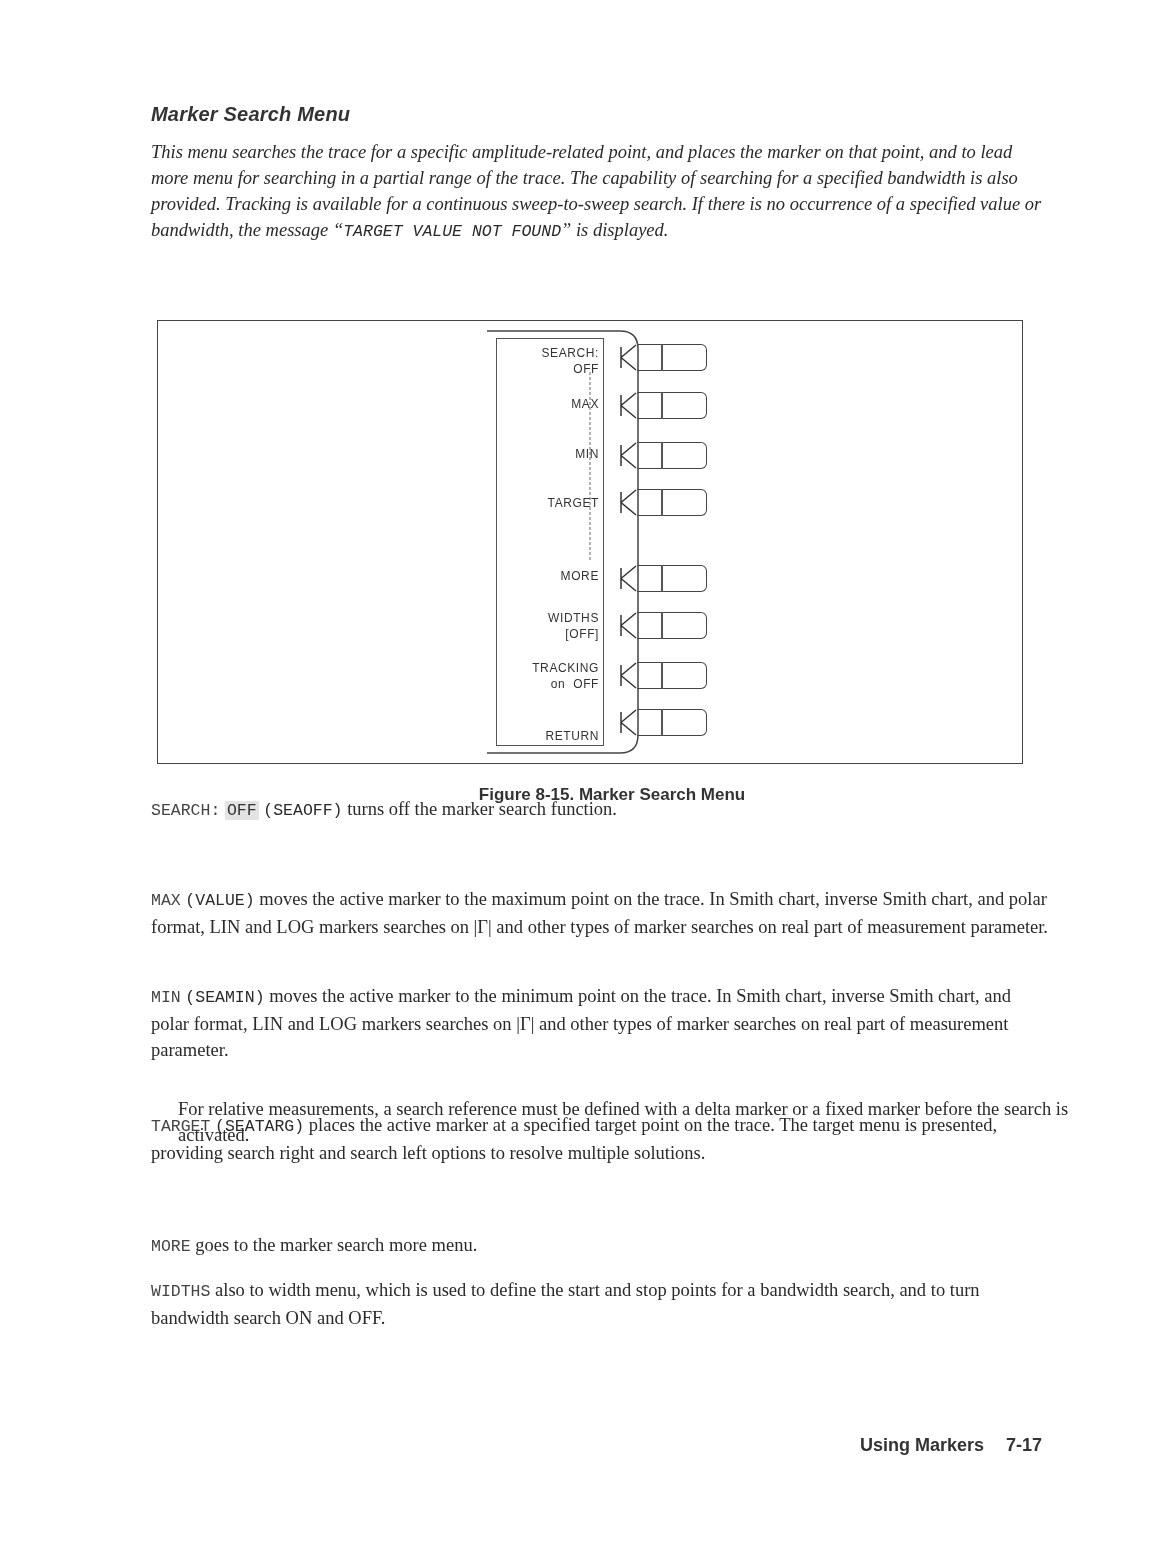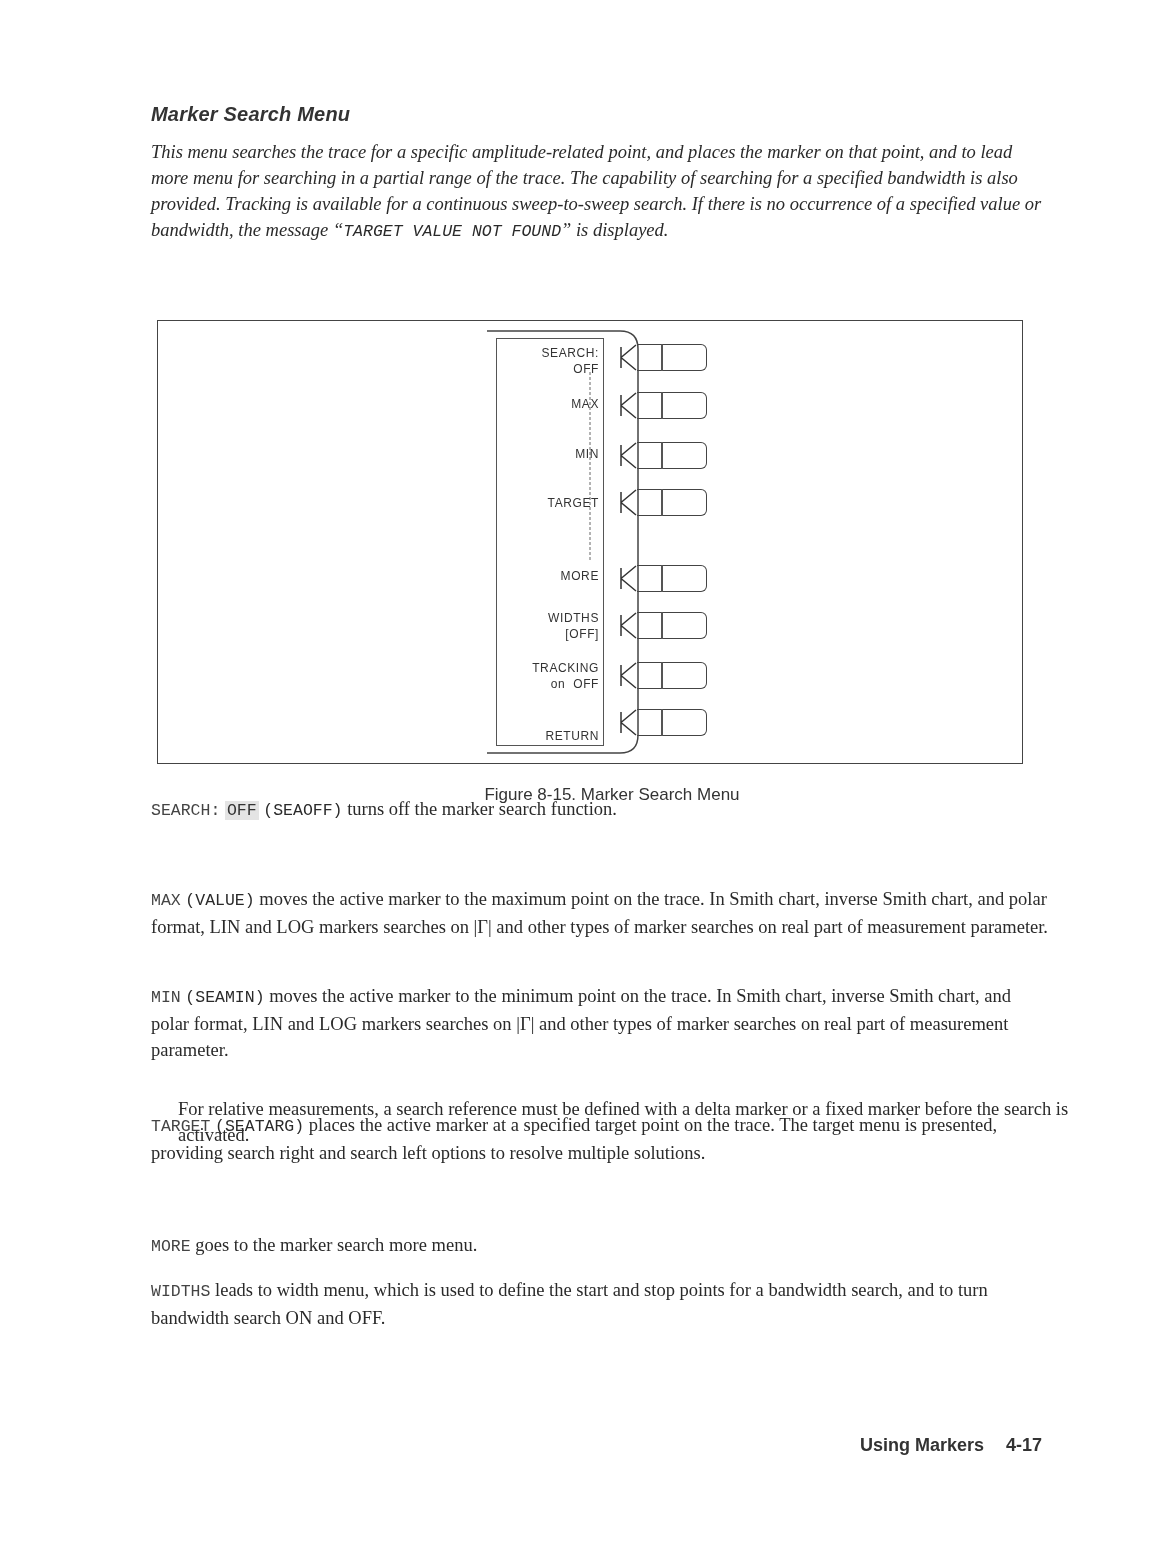--- a/index.html
+++ b/index.html
@@ -6,21 +6,21 @@
   body { width:1176px; height:1544px; position:relative; overflow:hidden; color:#1a1a1a; }
 
   #heading { position:absolute; left:151px; top:103px; font-family:"Liberation Sans", sans-serif; font-weight:bold; font-size:20px; color:#333; letter-spacing:0.2px; }
   .para { position:absolute; left:151px; width:900px; font-family:"Liberation Serif", serif; font-size:18.5px; line-height:26px; color:#2a2a2a; margin:0; }
   .para .code { font-family:"Liberation Mono", monospace; font-size:16.5px; }
   .para .key { font-family:"Liberation Mono", monospace; font-size:16.5px; color:#444; }
   .para .keyhl { font-family:"Liberation Mono", monospace; font-size:16.5px; background:#e4e4e4; color:#333; padding:0 2px; }
 
   #intro { top:139px;font-style:italic; }
   #figure-frame { position:absolute; left:157px; top:320px; width:866px; height:444px; border:1.5px solid #444; box-sizing:border-box; }
-  #figure-caption { position:absolute; left:0; width:1164px; top:785px; text-align:center; font-family:"Liberation Sans", sans-serif; font-weight:normal; font-size:17px; color:#333; }
+  #figure-caption { position:absolute; left:0; width:1164px; top:785px; text-align:center; font-family:"Liberation Sans", sans-serif; font-weight:bold; font-size:17px; color:#333; }
   #figure-caption span { position:relative; left:30px; }
   #p-search { top:796px; }
   #p-max { top:886px; }
   #p-min { top:983px; }
   #p-target { top:1073px;margin-top:39px; }
   #p-relative { top:1096px;margin-left:27px; }
   #p-more { top:1232px; }
   #p-widths { top:1277px; }
   #footer { position:absolute; left:860px; top:1435px; font-family:"Liberation Sans", sans-serif; font-weight:bold; font-size:18px; color:#333; }
   #footer .pg { margin-left:22px; }
@@ -143,15 +143,15 @@
 <p id="p-max" class="para"><span class="key">MAX</span> <span class="code">(VALUE)</span> <span>moves the active marker to the maximum point on the trace. In Smith chart, inverse Smith chart, and polar format, LIN and LOG markers searches on |Γ| and other types of marker searches on real part of measurement parameter.</span></p>
 
 <p id="p-min" class="para"><span class="key">MIN</span> <span class="code">(SEAMIN)</span> <span>moves the active marker to the minimum point on the trace. In Smith chart, inverse Smith chart, and polar format, LIN and LOG markers searches on |Γ| and other types of marker searches on real part of measurement parameter.</span></p>
 
 <p id="p-target" class="para"><span class="key">TARGET</span> <span class="code">(SEATARG)</span> <span>places the active marker at a specified target point on the trace. The target menu is presented, providing search right and search left options to resolve multiple solutions.</span></p>
 
 <p id="p-relative" class="para">For relative measurements, a search reference must be defined with a delta marker or a fixed marker before the search is activated.</p>
 
 <p id="p-more" class="para"><span class="key">MORE</span> <span>goes to the marker search more menu.</span></p>
 
-<p id="p-widths" class="para"><span class="key">WIDTHS</span> <span>leads to width menu, which is used to define the start and stop points for a bandwidth search, and to turn bandwidth search ON and OFF.</span></p>
+<p id="p-widths" class="para"><span class="key">WIDTHS</span> <span>also to width menu, which is used to define the start and stop points for a bandwidth search, and to turn bandwidth search ON and OFF.</span></p>
 
-<div id="footer"><span>Using Markers</span><span class="pg">4-17</span></div>
+<div id="footer"><span>Using Markers</span><span class="pg">7-17</span></div>
 
 </body></html>

